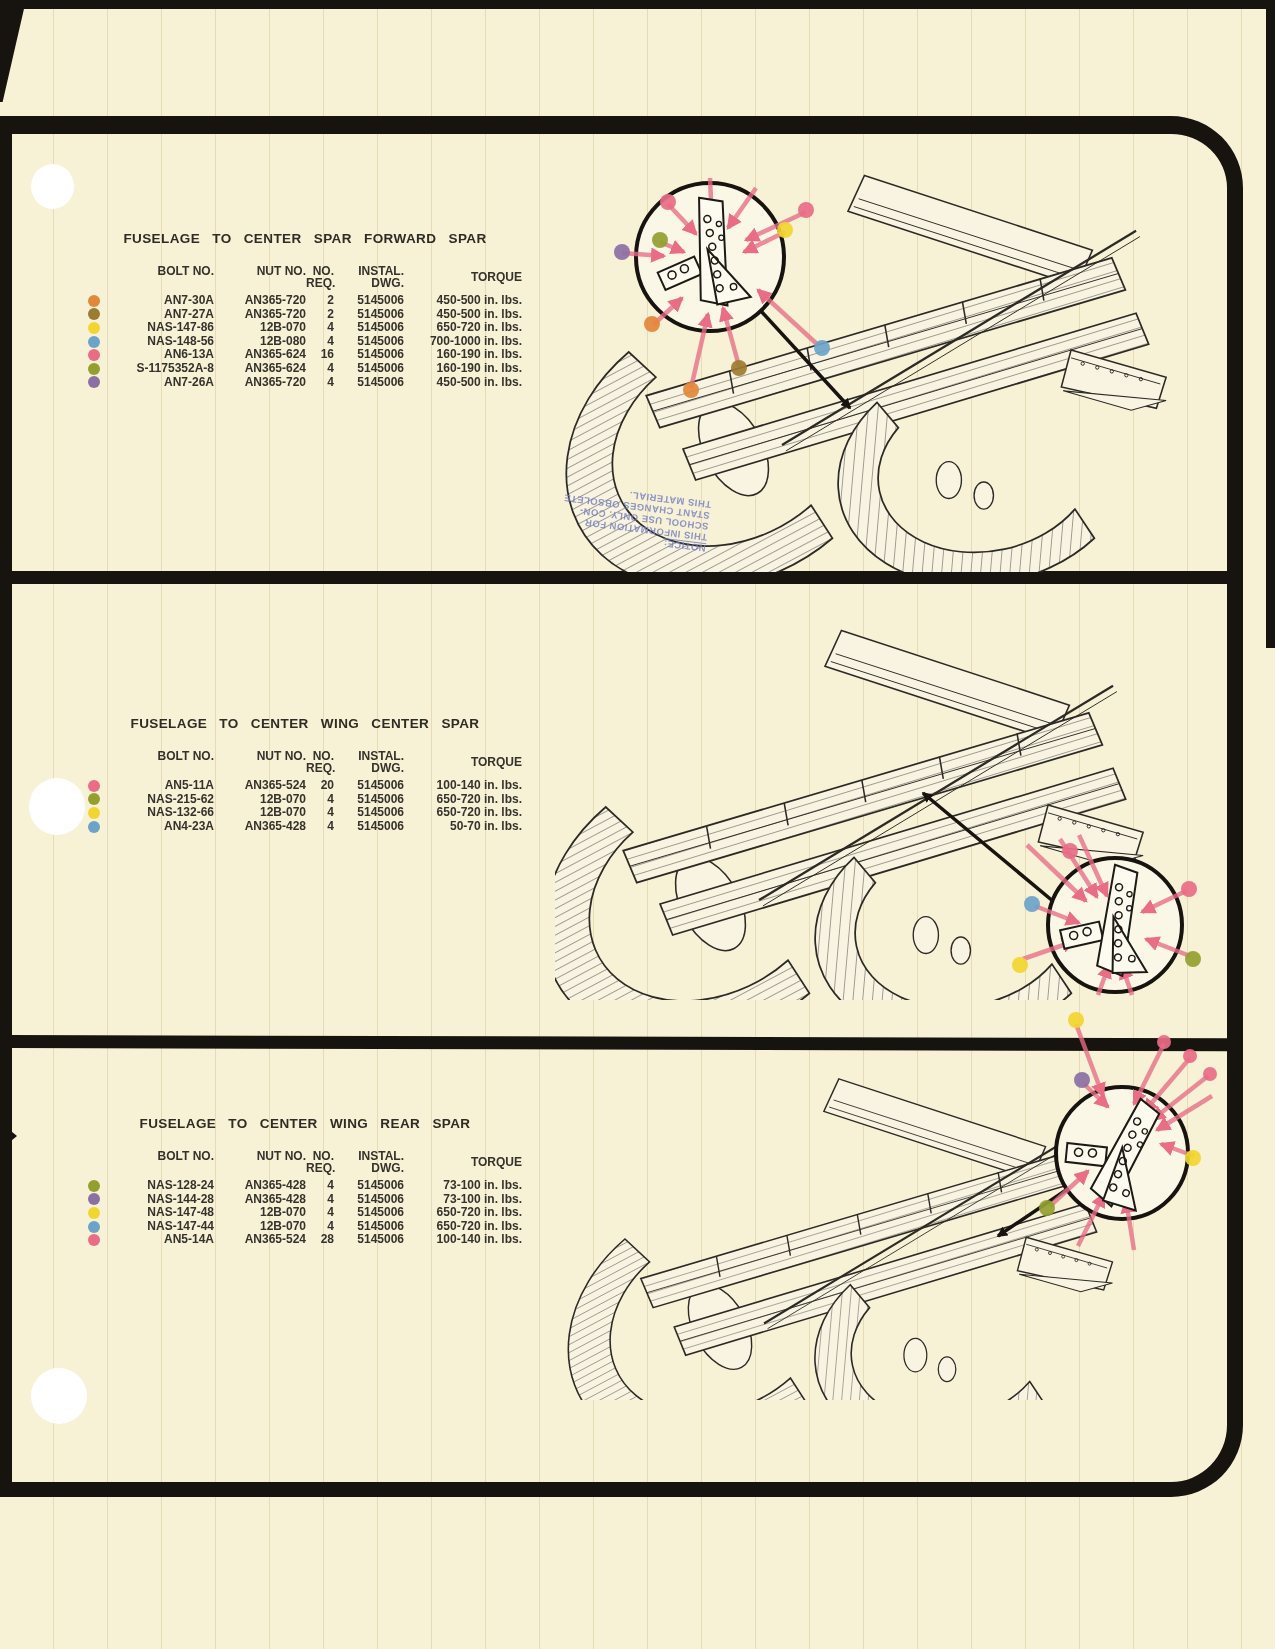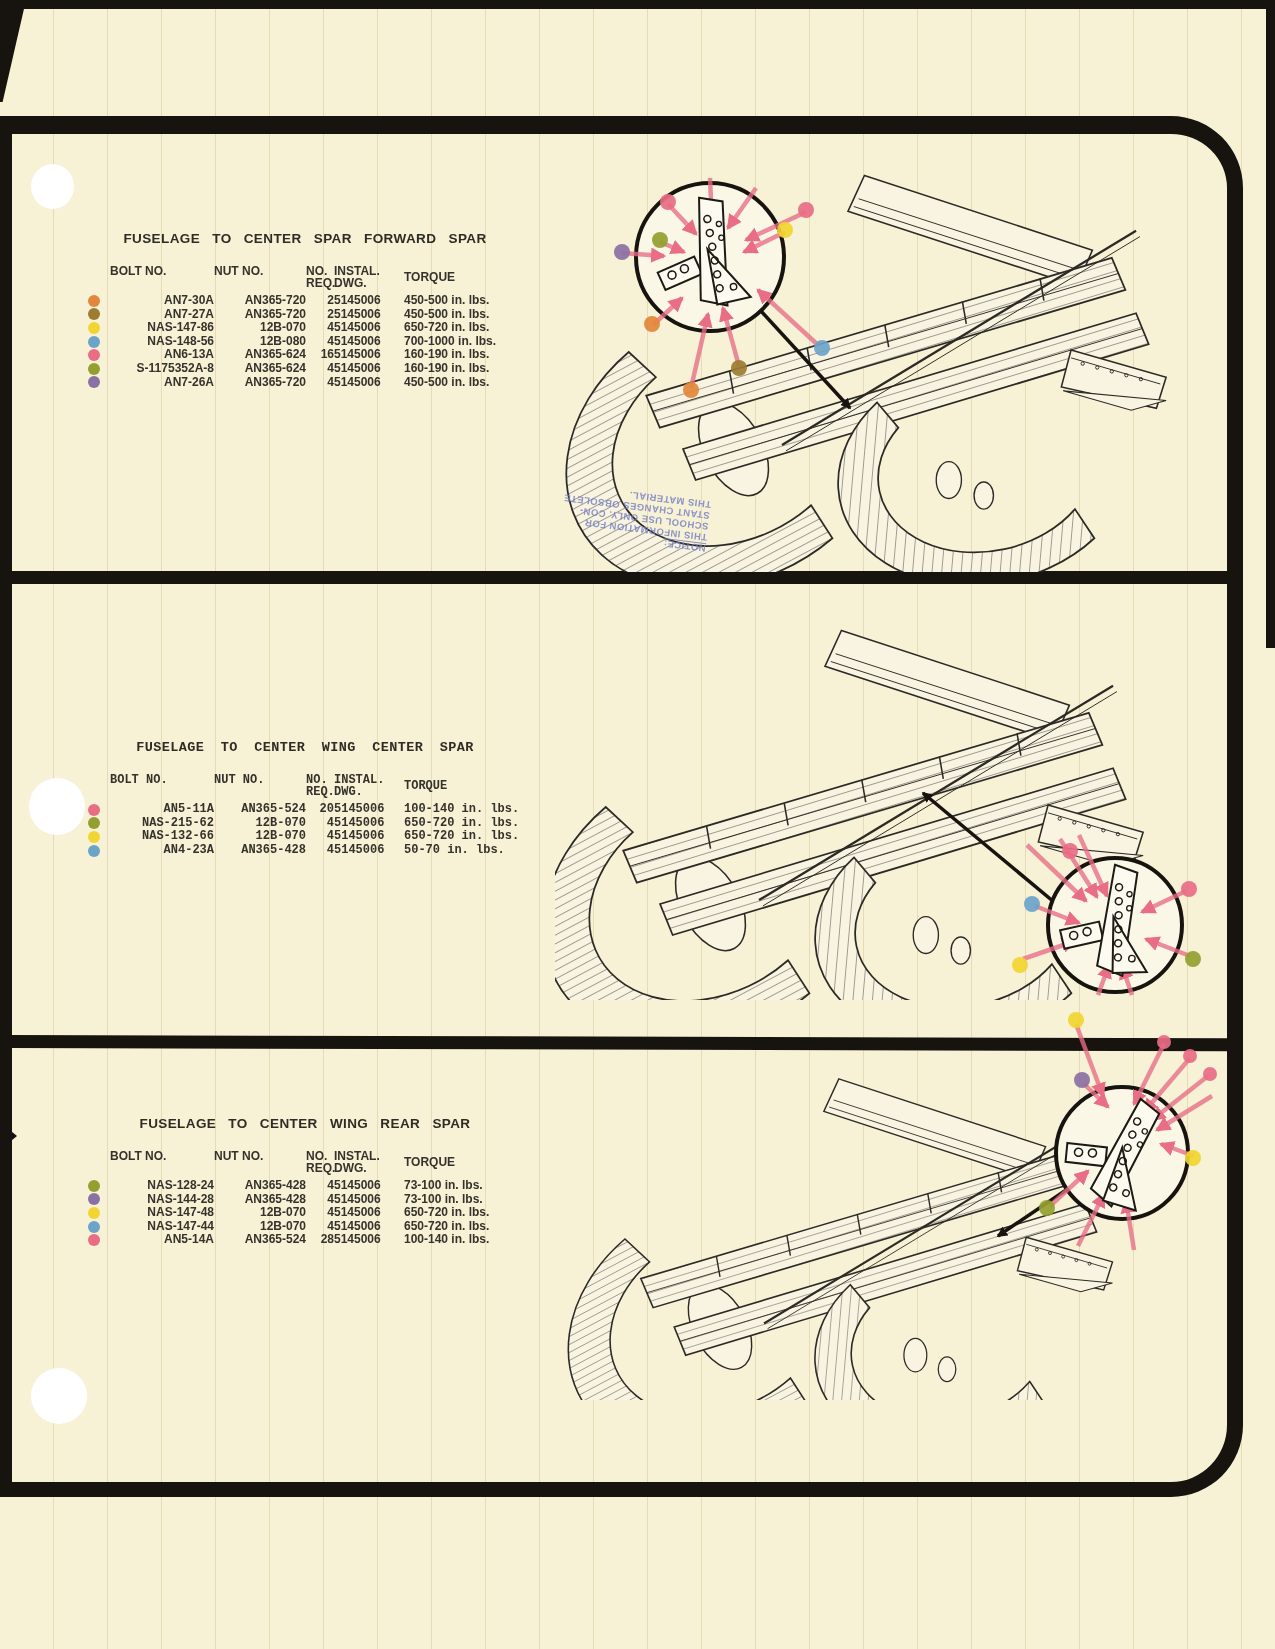--- a/index.html
+++ b/index.html
@@ -38,30 +38,30 @@
   .hole.h3{left:31px;top:1368px;width:56px;height:56px;}
 
   
   .ftable{position:absolute;left:88px;width:434px;}
   .ftitle{
     width:100%;text-align:center;font-size:13.5px;font-weight:bold;
     letter-spacing:.4px;word-spacing:8px;color:#2e2c25;white-space:nowrap;
   }
   .tgrid{display:grid;grid-template-columns:22px 104px 92px 28px 70px 118px;}
   .thead{margin-top:20px;font-size:12px;font-weight:bold;line-height:11.5px;}
-  .thead .hc{text-align:left;}
+  .thead .hc{text-align:right;}
   .rows{margin-top:5px;}
   .trow{display:grid;grid-template-columns:22px 104px 92px 28px 70px 118px;
     font-size:12px;font-weight:bold;line-height:13.6px;white-space:nowrap;}
   .dotcell{display:flex;align-items:center;}
   .dot{width:12px;height:12px;border-radius:50%;display:inline-block;}
   .c-bolt,.c-nut{text-align:right;}
   .c-req{text-align:right;}
-  .c-dwg{text-align:left;}
-  .c-tq{}
+  .c-dwg{text-align:right;}
+  .c-tq{text-align:right;}
 
   
   .illu{position:absolute;}
   .arr{stroke:var(--c-pink);stroke-width:4.5;stroke-opacity:.78;fill:none;}
   .ldr{stroke:#17140f;stroke-width:3.5;fill:none;}
   .cdot{opacity:.92;}
   .dcircle{fill:#fbf7e6;stroke:#17140f;stroke-width:4;}
   .afline{stroke:#2c2a25;fill:none;}
 
   
@@ -292,21 +292,21 @@
 </svg>
 
 <div class="stamp">
   <div class="u">NOTICE:</div>
   <div>THIS INFORMATION FOR</div>
   <div>SCHOOL USE ONLY. CON-</div>
   <div>STANT CHANGES OBSOLETE</div>
   <div>THIS MATERIAL.</div>
 </div>
 
-<div class="ftable" style="top:740px;font-family:Liberation Mono, monospace;">
+<div class="ftable" style="top:716px;">
   <div class="ftitle">FUSELAGE TO CENTER WING CENTER SPAR</div>
   <div class="tgrid thead">
     <div></div>
     <div class="hc">BOLT NO.</div>
     <div class="hc">NUT NO.</div>
     <div class="hc">
       <div>NO.</div>
         <div>REQ.</div>
       </div>
     <div class="hc">

